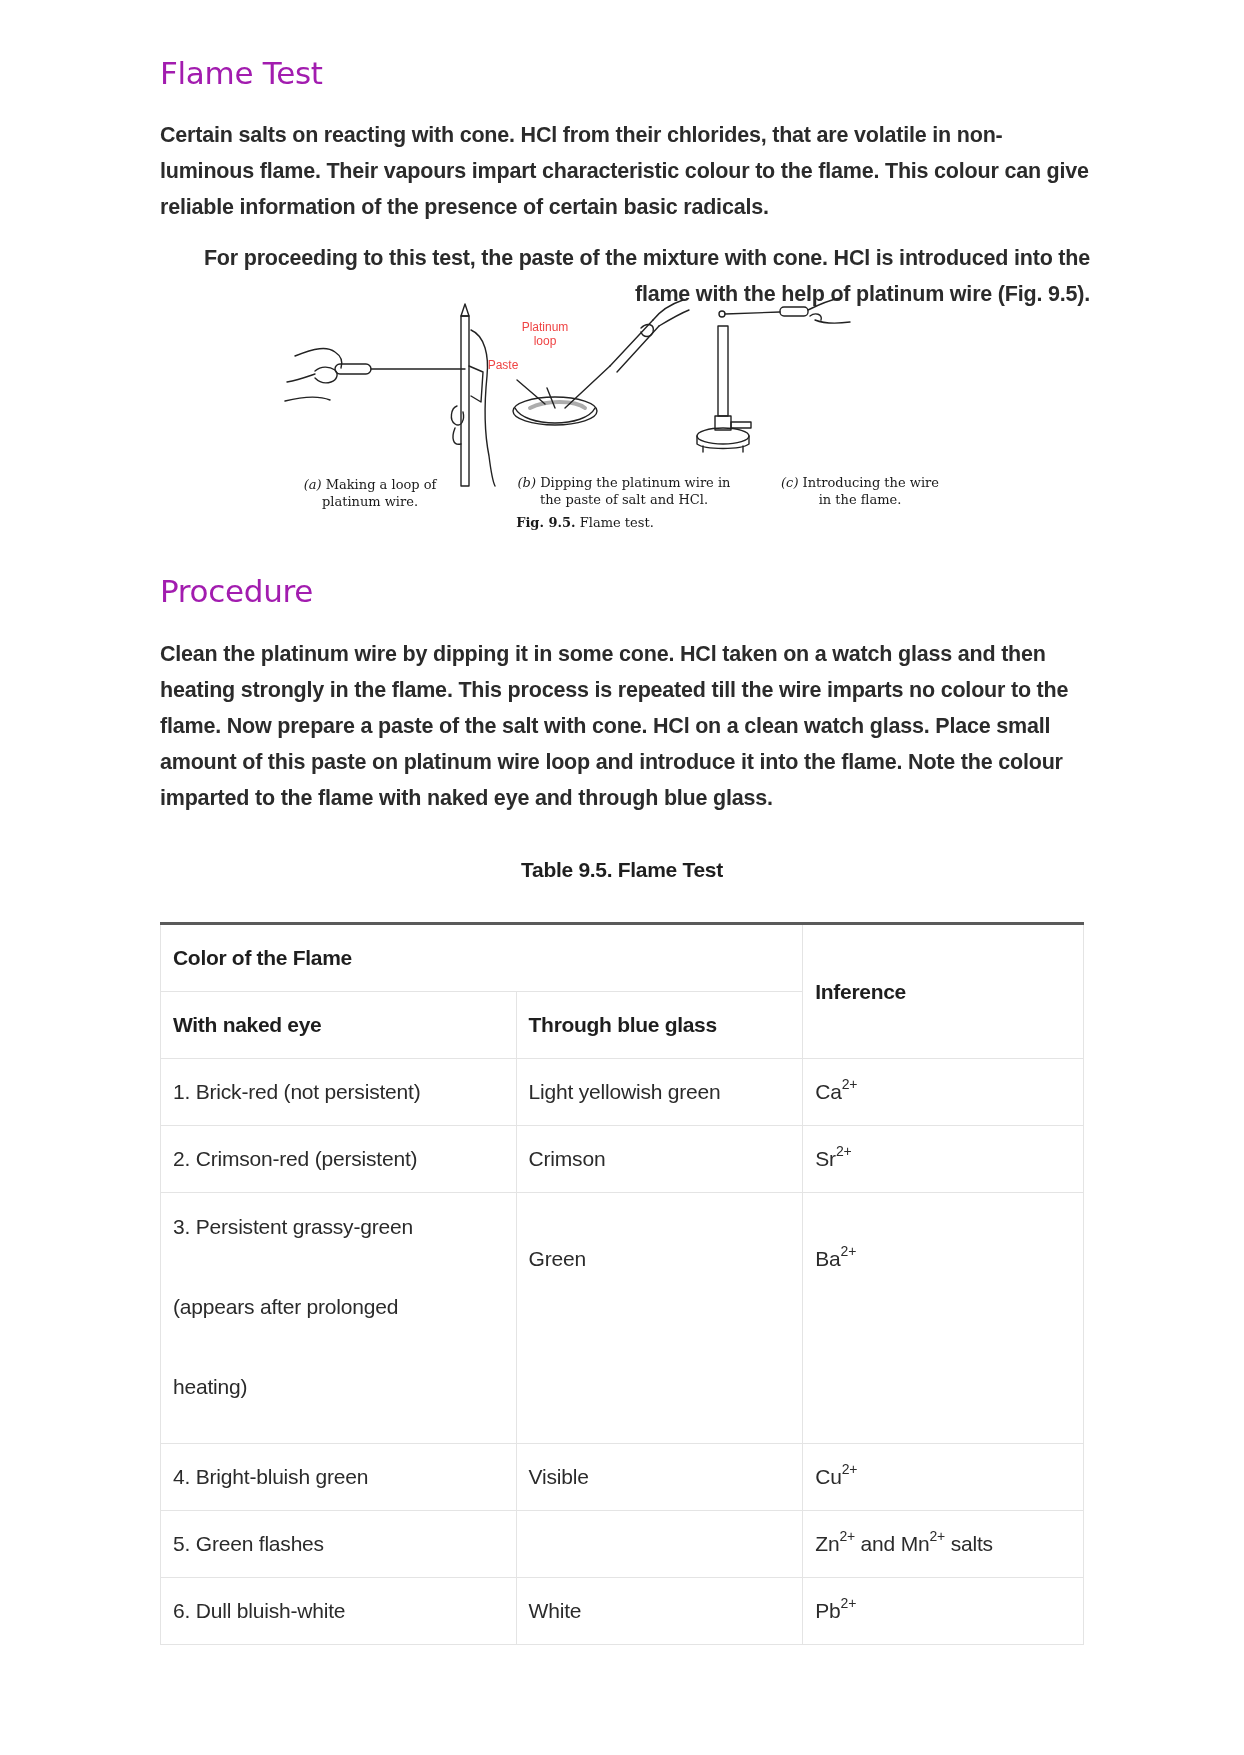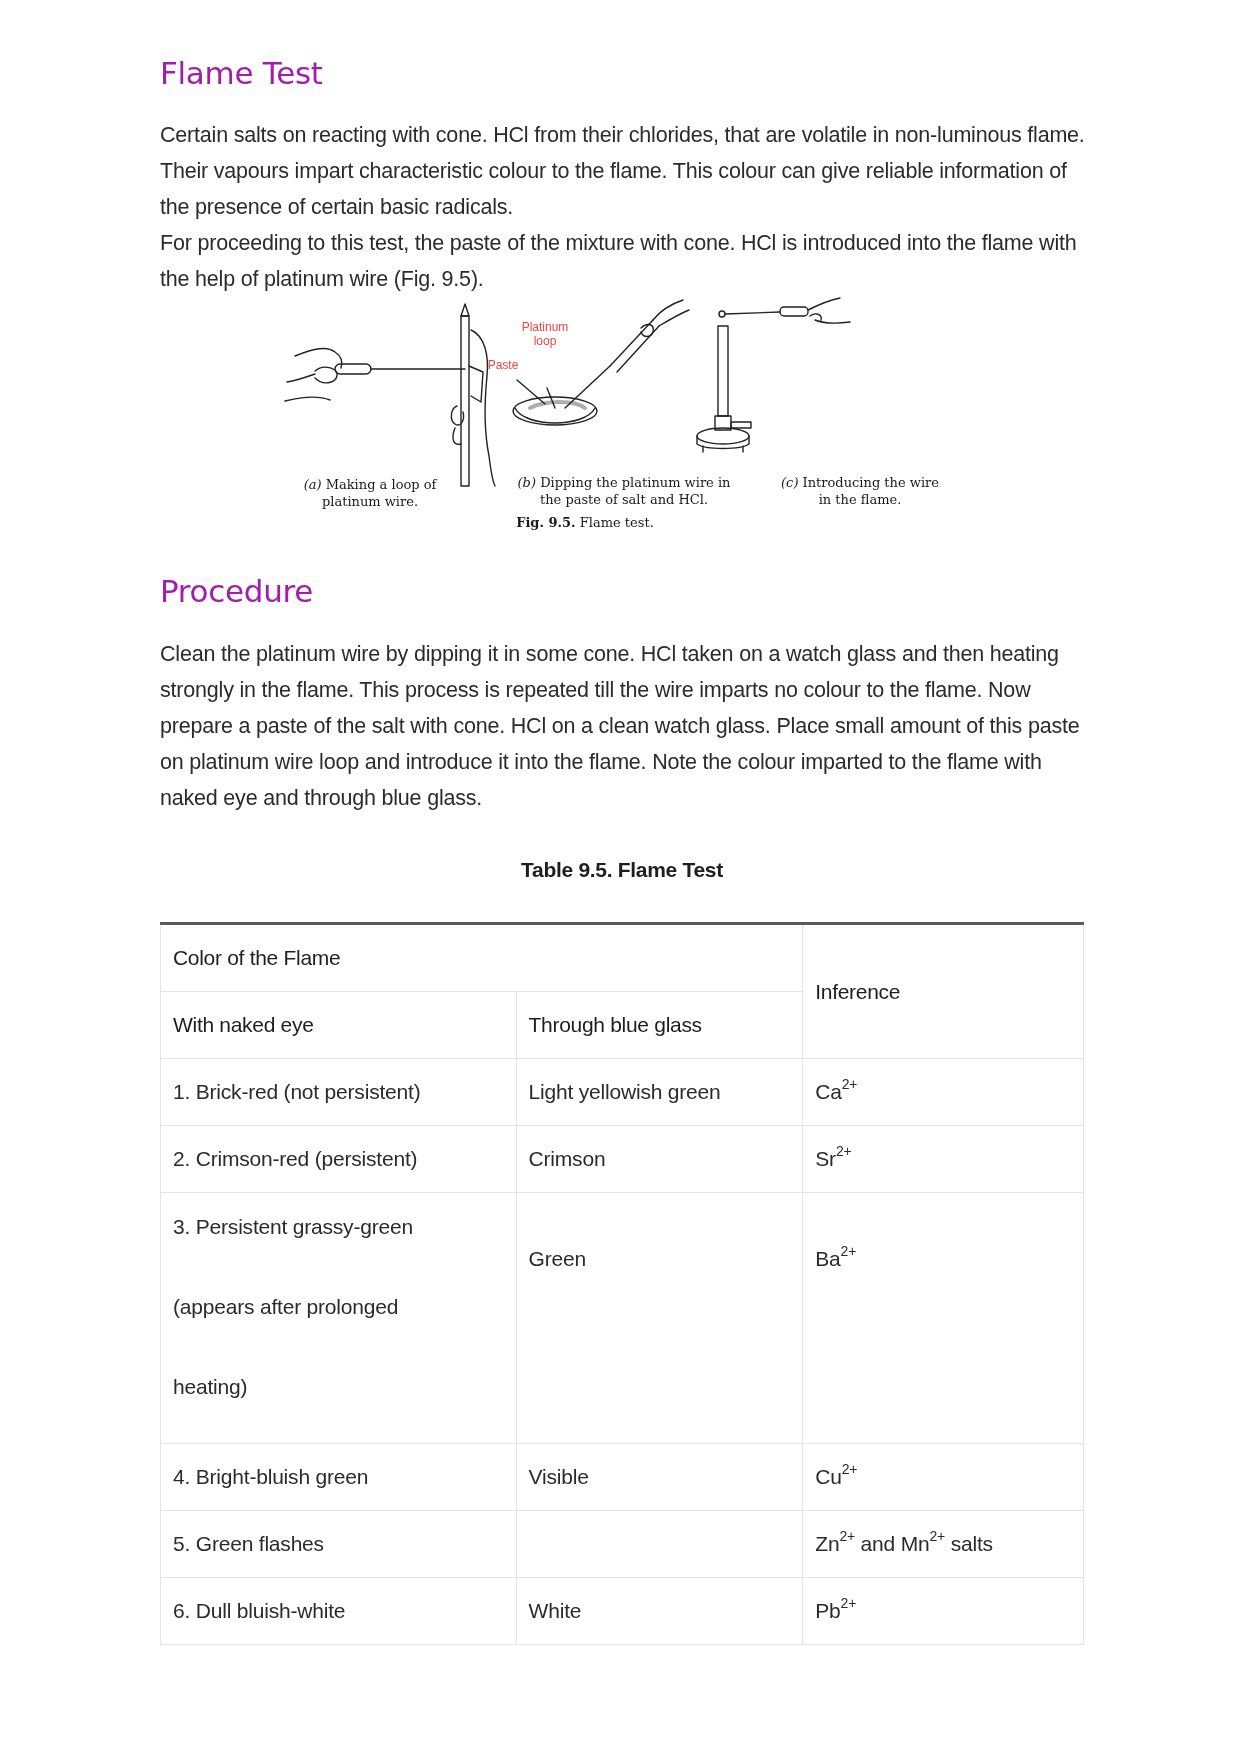--- a/index.html
+++ b/index.html
@@ -1,48 +1,48 @@
 <!DOCTYPE html>
 <html><head>
 <meta charset="utf-8">
 <style>
   html, body { margin: 0; padding: 0; background: #ffffff; }
   body { width: 1244px; height: 1755px; position: relative; overflow: hidden;
          font-family: "Liberation Sans", sans-serif; color: #222; }
   .h2 { position: absolute; left: 160px; margin: 0; font-family: "DejaVu Sans", sans-serif;
         font-weight: normal; font-size: 31px; color: #a21caf; letter-spacing: -0.3px; }
   .para { position: absolute; left: 160px; width: 930px; font-size: 21.5px; line-height: 36px;
-          color: #2b2b2b; margin: 0; font-weight: normal; letter-spacing: -0.2px; }
+          color: #2b2b2b; margin: 0; font-weight: bold; letter-spacing: -0.2px; }
   .figure { position: absolute; left: 275px; top: 296px; width: 690px; height: 240px; }
   .figure svg { position: absolute; left: 0; top: 0; }
   .cap { position: absolute; font-family: "DejaVu Serif", serif; font-size: 13px;
          color: #1a1a1a; text-align: center; line-height: 17px; }
   .cap i { font-style: italic; }
   .lbl { position: absolute; font-family: "Liberation Sans", sans-serif; font-size: 12px; color: #ef4444; text-align:center; line-height: 14px; }
   .table-caption { position: absolute; left: 160px; width: 924px; top: 858px; text-align: center;
                    font-size: 21px; font-weight: bold; color: #1e1e1e; letter-spacing: -0.3px; }
   table.ft { position: absolute; left: 160px; top: 922px; width: 924px; border-collapse: collapse;
              border-top: 3px solid #5a5a5a; font-size: 21px; color: #2b2b2b; }
   table.ft td, table.ft th { border: 1.5px solid #e4e4e4; padding: 0 12px; text-align: left; vertical-align: middle; }
-  table.ft th { font-weight: normal; color: #1e1e1e; height: 66px; letter-spacing: -0.3px; }
+  table.ft th { font-weight: bold; color: #1e1e1e; height: 66px; letter-spacing: -0.3px; }
   table.ft td { height: 66px; letter-spacing: -0.2px; }
   table.ft sup { font-size: 14px; vertical-align: top; position: relative; top: -4px; }
   .c1 { width: 331px; } .c2 { width: 262px; } .c3 { width: 256px; }
   .tall-cell { vertical-align: top !important; padding-top: 14px !important; height: 236px !important; }
   .tall-cell div { line-height: 40px; margin-bottom: 40px; }
   .tall-cell div:last-child { margin-bottom: 26px; }
   .mid-top { vertical-align: top !important; padding-top: 54px !important; margin-left: 40px; }
 </style>
 </head>
 <body>
 
 <h2 class="h2" style="top:55px;">Flame Test</h2>
 
 <p class="para" style="top:117px;">Certain salts on reacting with cone. HCl from their chlorides, that are volatile in non-luminous flame. Their vapours impart characteristic colour to the flame. This colour can give reliable information of the presence of certain basic radicals.</p>
-<p class="para" style="top:225px;">For proceeding to this test, the paste of the mixture with cone. HCl is introduced into the flame with the help of platinum wire (Fig. 9.5).</p>
+<p class="para" style="top:240px;text-align:right;">For proceeding to this test, the paste of the mixture with cone. HCl is introduced into the flame with the help of platinum wire (Fig. 9.5).</p>
 
 <div class="figure">
   <svg width="690" height="240" viewBox="0 0 690 240" fill="none" stroke="#222" stroke-width="1.4" stroke-linecap="round" stroke-linejoin="round">
 
     <g>
       <path d="M10 105 C30 100 45 100 55 104 M20 60 C40 52 52 50 60 56 C66 60 68 66 66 72 M12 86 C24 84 34 80 40 78"></path>
       <path d="M40 75 C46 70 54 70 60 74 C64 78 62 84 56 86 C50 88 44 86 40 82"></path>
       <rect x="60" y="68" width="36" height="10" rx="5"></rect>
       <path d="M96 73 L190 73"></path>
       <path d="M186 20 L190 8 L194 20 Z"></path>

